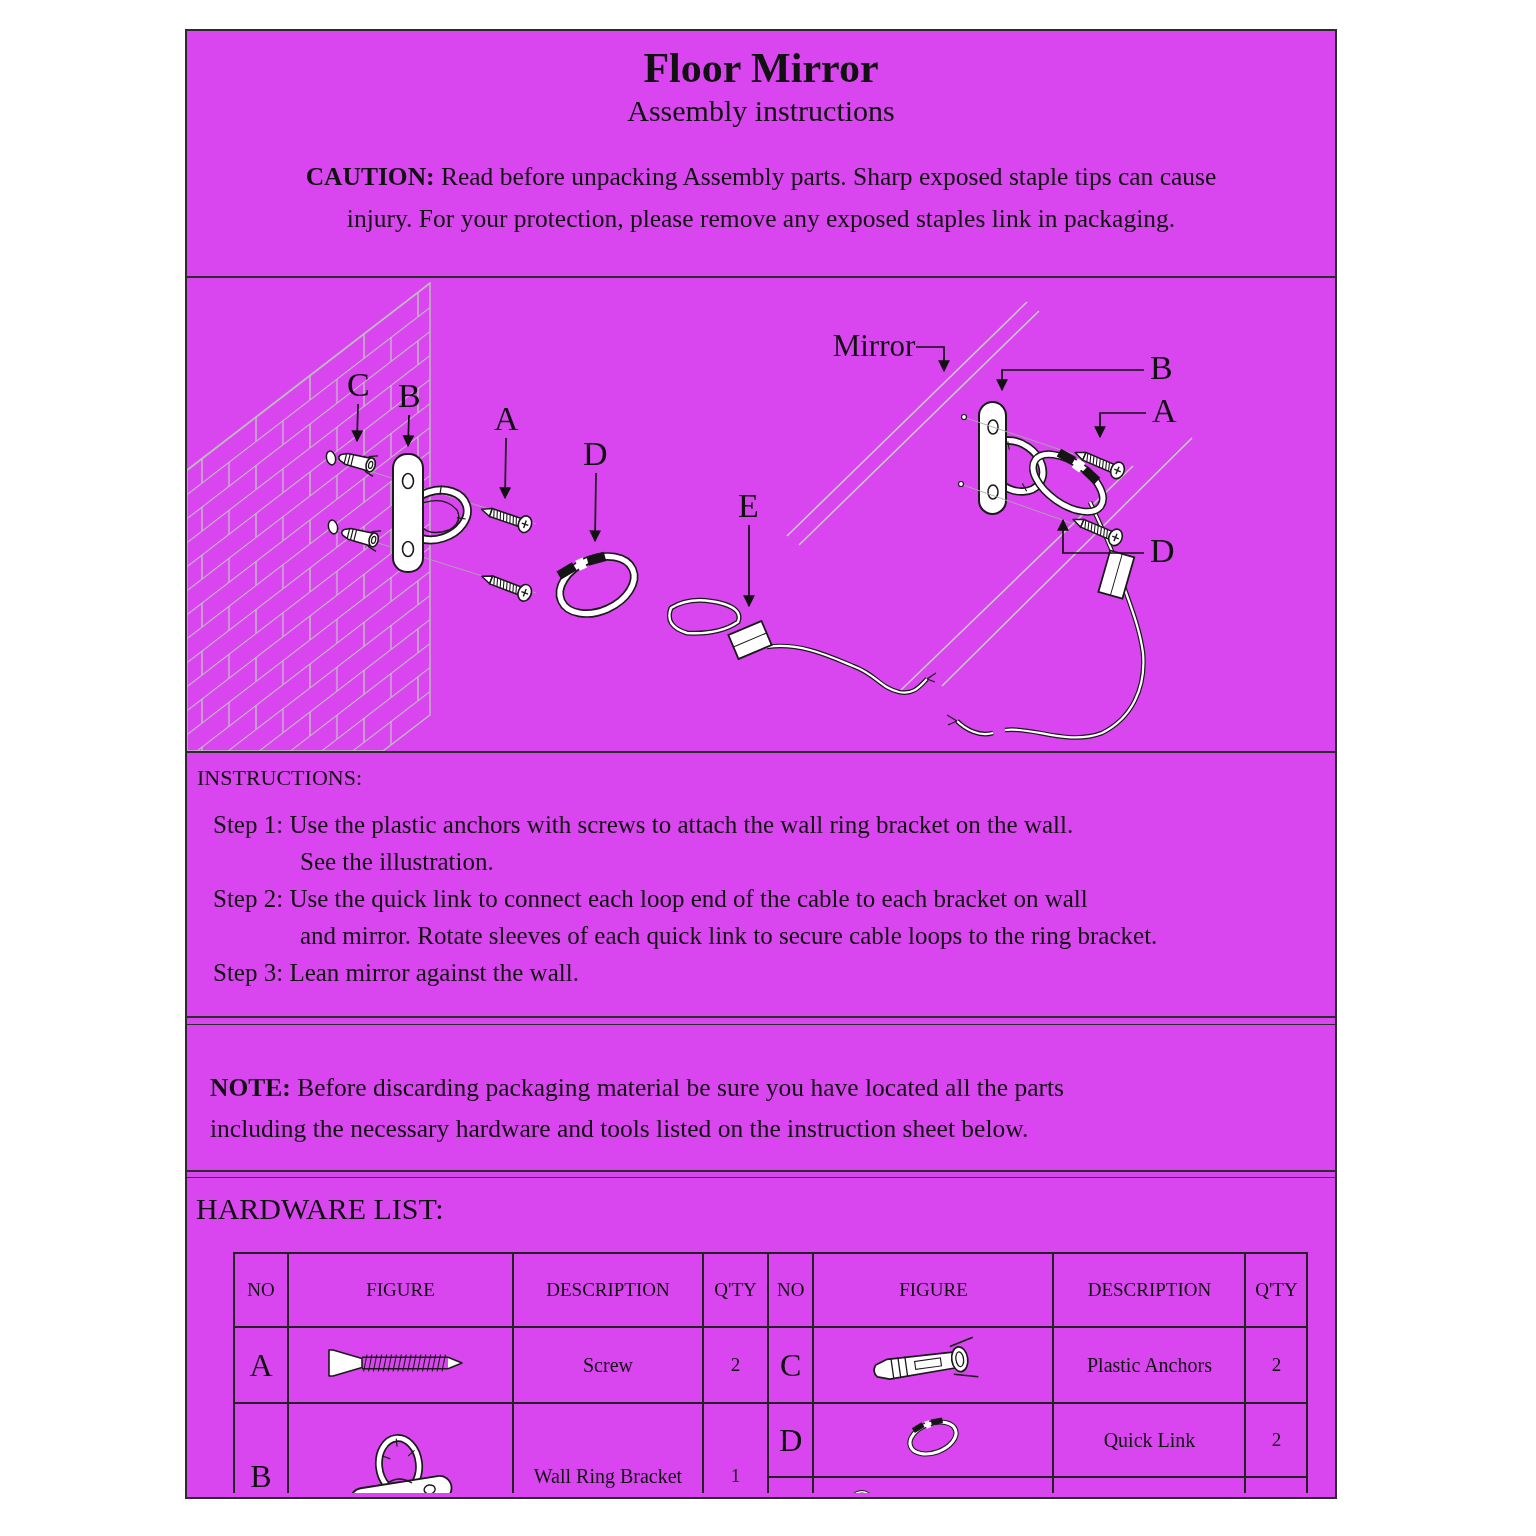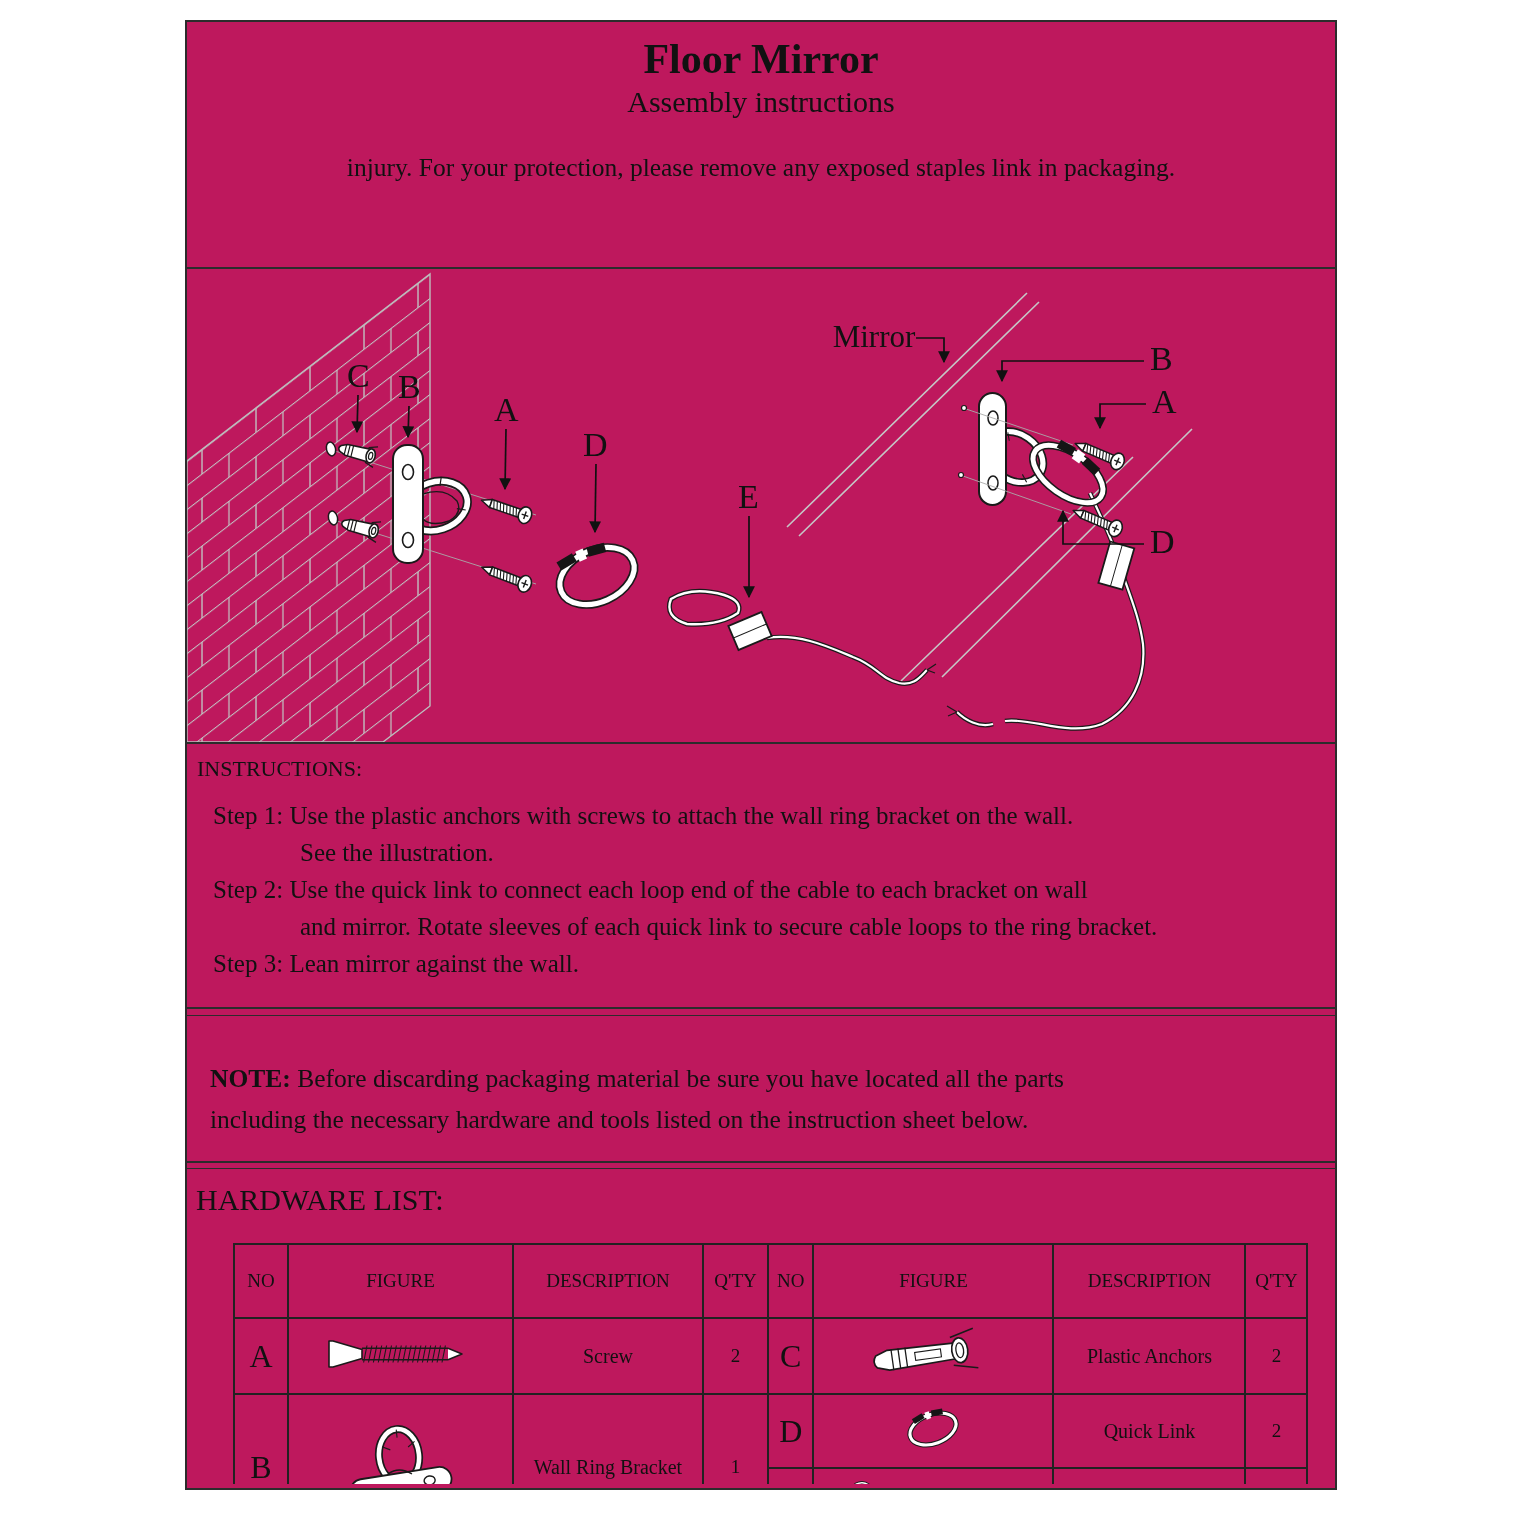--- a/index.html
+++ b/index.html
@@ -1,18 +1,18 @@
 <!DOCTYPE html>
 <html><head>
 <meta charset="utf-8">
 <style>
   html,body{margin:0;padding:0;background:#fff;width:1536px;height:1536px;
     font-family:"Liberation Serif", serif;color:#111;}
-  .page{position:absolute;left:185px;top:20px;width:1152px;height:1470px;
-    border:2px solid #2c2c2c;background:#be185d;box-sizing:border-box;overflow:hidden;}
+  .page{position:absolute;left:185px;top:29px;width:1152px;height:1470px;
+    border:2px solid #2c2c2c;background:#d946ef;box-sizing:border-box;overflow:hidden;}
   .sec{box-sizing:border-box;position:relative;overflow:hidden;}
   .sec-header{height:247px;border-bottom:2px solid #2c2c2c;text-align:center;}
   .sec-diagram{height:475px;border-bottom:2px solid #2c2c2c;}
   .sec-instructions{height:265px;border-bottom:2px solid #2c2c2c;}
   .gap1{height:6px;}
   .sec-note{height:148px;border-top:1px solid #2c2c2c;border-bottom:2px solid #2c2c2c;}
   .gap2{height:5px;}
   .sec-hardware{height:316px;border-top:1px solid #2c2c2c;}
   .doc-title{font-size:42px;font-weight:bold;margin:14px 0 0;line-height:1.1;}
   .doc-subtitle{font-size:30px;margin:3px 0 0;line-height:1.1;}
@@ -37,20 +37,21 @@
 </style>
 </head>
 <body>
 
 <div class="page">
 
   <div class="sec sec-header">
     <div class="doc-title">Floor Mirror</div>
     <div class="doc-subtitle">Assembly instructions</div>
     <div class="caution">
+      <div><b>CAUTION:</b> <span>Read before unpacking Assembly parts. Sharp exposed staple tips can cause</span></div>
       <div><span>injury. For your protection, please remove any exposed staples link in packaging.</span></div>
     </div>
   </div>
 
   <div class="sec sec-diagram">
     <svg width="1148" height="473" viewBox="0 0 1148 473">
       <defs>
         <pattern id="brick" width="54" height="48" patternUnits="userSpaceOnUse">
           <path d="M0,0.7 H54 M0,24.7 H54" stroke="#c2c2c2" stroke-width="1.3" fill="none"></path>
           <path d="M15,0 V24 M42,24 V48" stroke="#c2c2c2" stroke-width="1.3" fill="none"></path>

